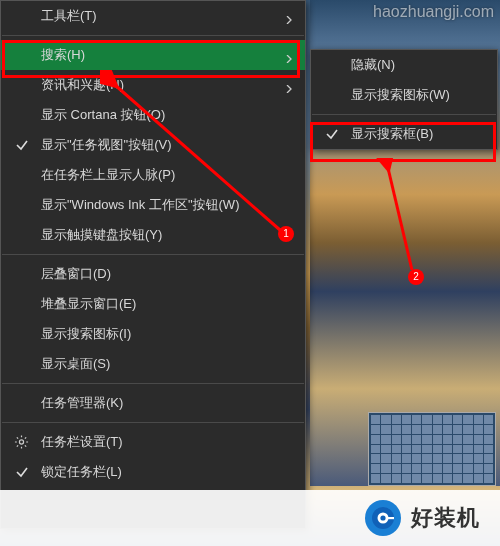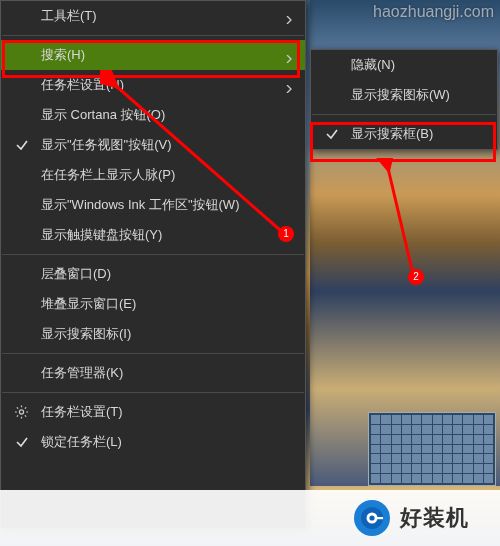--- a/index.html
+++ b/index.html
@@ -29,21 +29,21 @@
   }
   .menu-main { left: 0; top: 0; width: 306px; height: 529px; }
   .menu-sub  { left: 310px; top: 49px; width: 188px; }
   .item {
     display: flex; align-items: center;
     height: 30px;
     padding-left: 40px; padding-right: 16px;
     position: relative;
     cursor: default;
   }
-  .item.hover { background: #4d7c0f; }
+  .item.hover { background: #15803d; }
   .sep { height: 1px; background: #4a4a4a; margin: 4px 1px; }
   .check {
     position: absolute; left: 14px; top: 50%; transform: translateY(-50%);
     width: 14px; height: 14px;
   }
   .arrow {
     position: absolute; right: 12px; top: 50%; transform: translateY(-50%);
     width: 8px; height: 8px;
   }
   .gear {
@@ -71,21 +71,21 @@
     border: 1px solid #aaa; background: #2a4a6a;
     display: grid; grid-template-columns: repeat(12,1fr);
     grid-template-rows: repeat(7,1fr); gap: 1px; padding: 2px;
     z-index: 5;
   }
   .thumb div { background: rgba(180,200,230,0.5); }
   .logo-bar {
     position: absolute; left: 0; bottom: 0; width: 500px; height: 56px;
     background: rgba(255,255,255,0.92);
     display: flex; align-items: center; justify-content: flex-end;
-    padding-right: 31px; gap: 10px;
+    padding-right: 20px; gap: 10px;
     z-index: 30;
   }
   .logo-icon {
     width: 36px; height: 36px; border-radius: 50%;
     background: #1a7fd4; display: flex; align-items: center; justify-content: center;
   }
   .logo-text { font-size: 22px; font-weight: 700; color: #333; letter-spacing: 1px; }
   .watermark {
     position: absolute; top: 3px; right: 6px; z-index: 40;
     font-size: 16px; color: rgba(255,255,255,0.55); font-weight: 500;
@@ -109,21 +109,21 @@
   <div class="sep"></div>
   <div class="item hover">
     <span>搜索(H)</span>
     <span class="arrow">
       <svg viewBox="0 0 8 8">
           <path d="M2 0 L6 4 L2 8" stroke="#ccc" stroke-width="1.3" fill="none"></path>
         </svg>
     </span>
   </div>
   <div class="item">
-    <span>任务栏设置(N)</span>
+    <span>资讯和兴趣(N)</span>
     <span class="arrow">
       <svg viewBox="0 0 8 8">
           <path d="M2 0 L6 4 L2 8" stroke="#ccc" stroke-width="1.3" fill="none"></path>
         </svg>
     </span>
   </div>
   <div class="item">
     <span>显示 Cortana 按钮(O)</span>
   </div>
   <div class="item">
@@ -145,20 +145,23 @@
   </div>
   <div class="sep"></div>
   <div class="item">
     <span>层叠窗口(D)</span>
   </div>
   <div class="item">
     <span>堆叠显示窗口(E)</span>
   </div>
   <div class="item">
     <span>显示搜索图标(I)</span>
+  </div>
+  <div class="item">
+    <span>显示桌面(S)</span>
   </div>
   <div class="sep"></div>
   <div class="item">
     <span>任务管理器(K)</span>
   </div>
   <div class="sep"></div>
   <div class="item">
     <span class="gear">
       <svg viewBox="0 0 16 16">
           <circle cx="8" cy="8" r="2.2" fill="none" stroke="#ccc" stroke-width="1.3"></circle>

